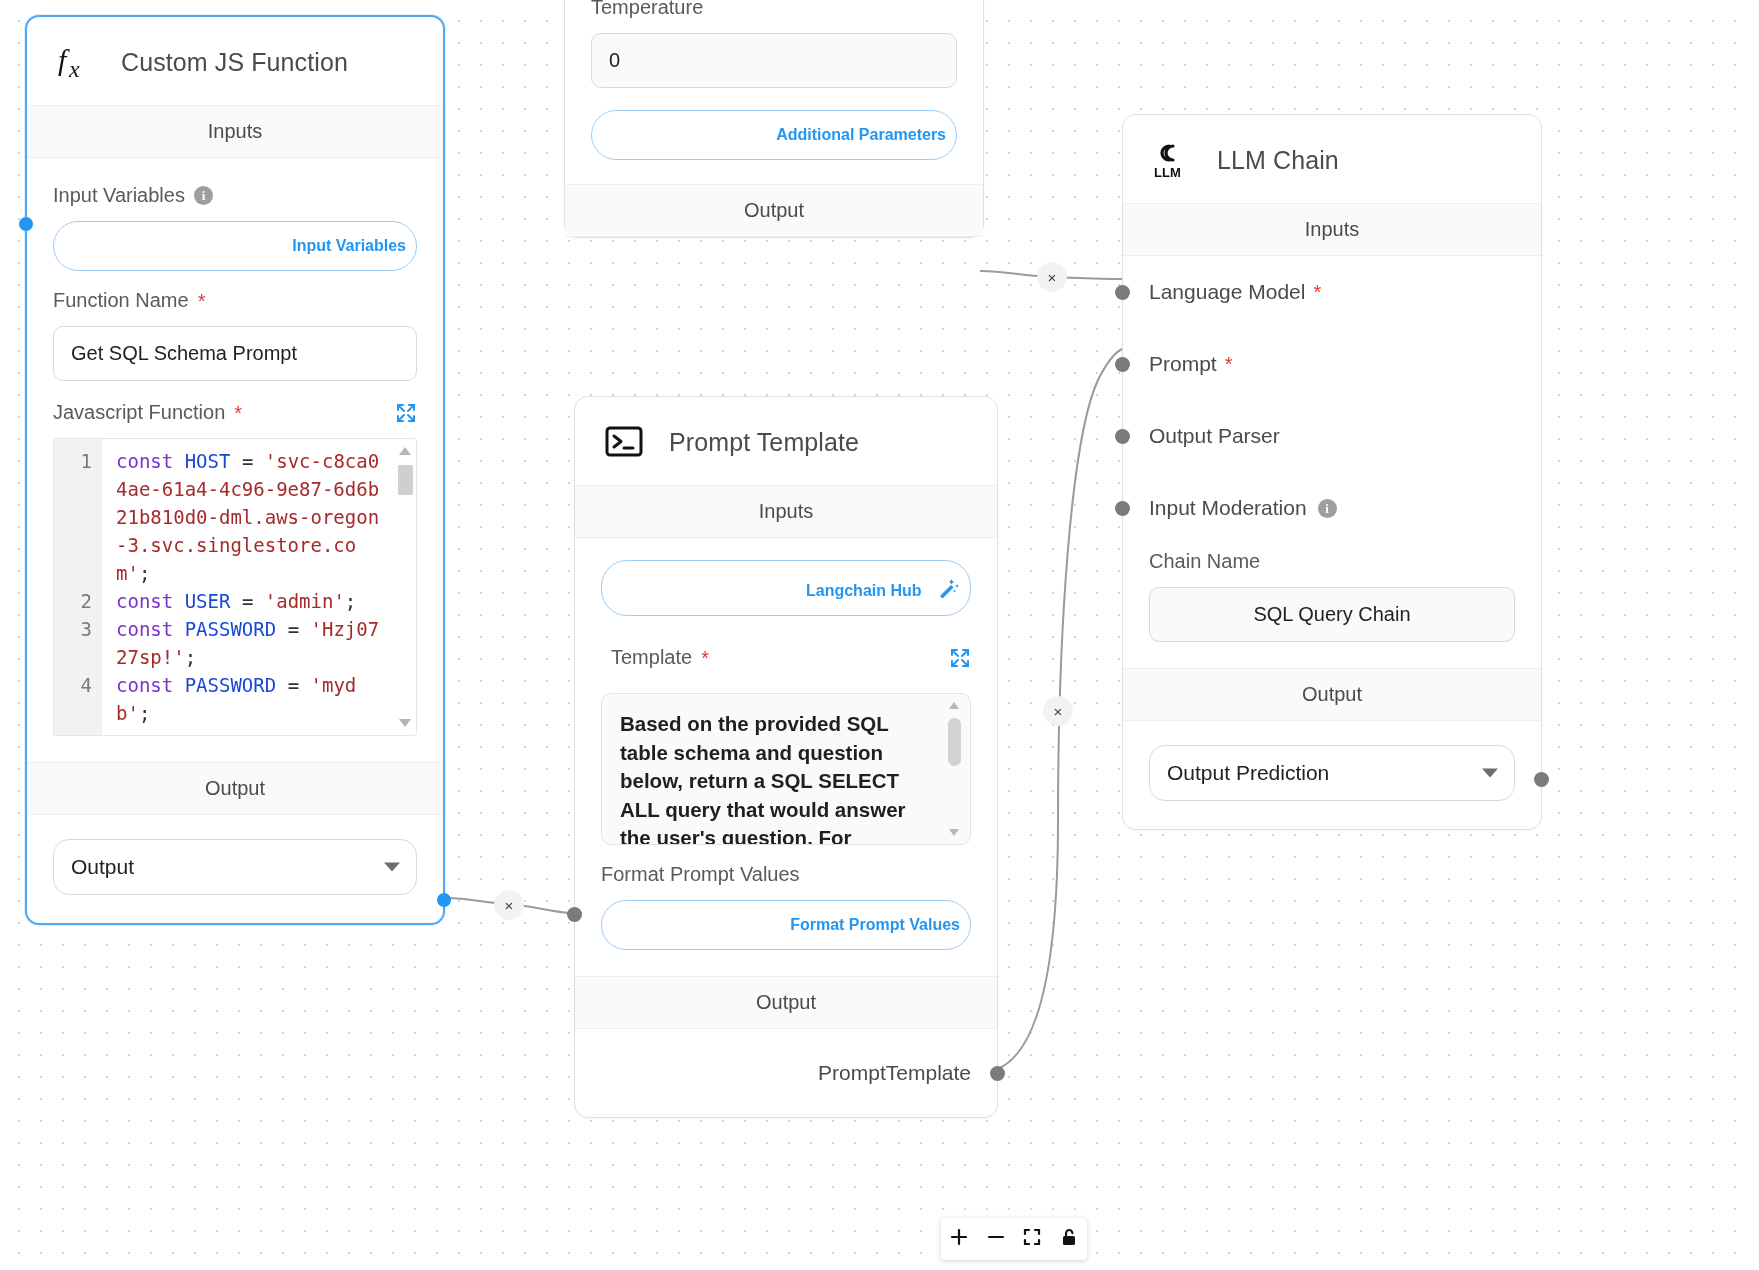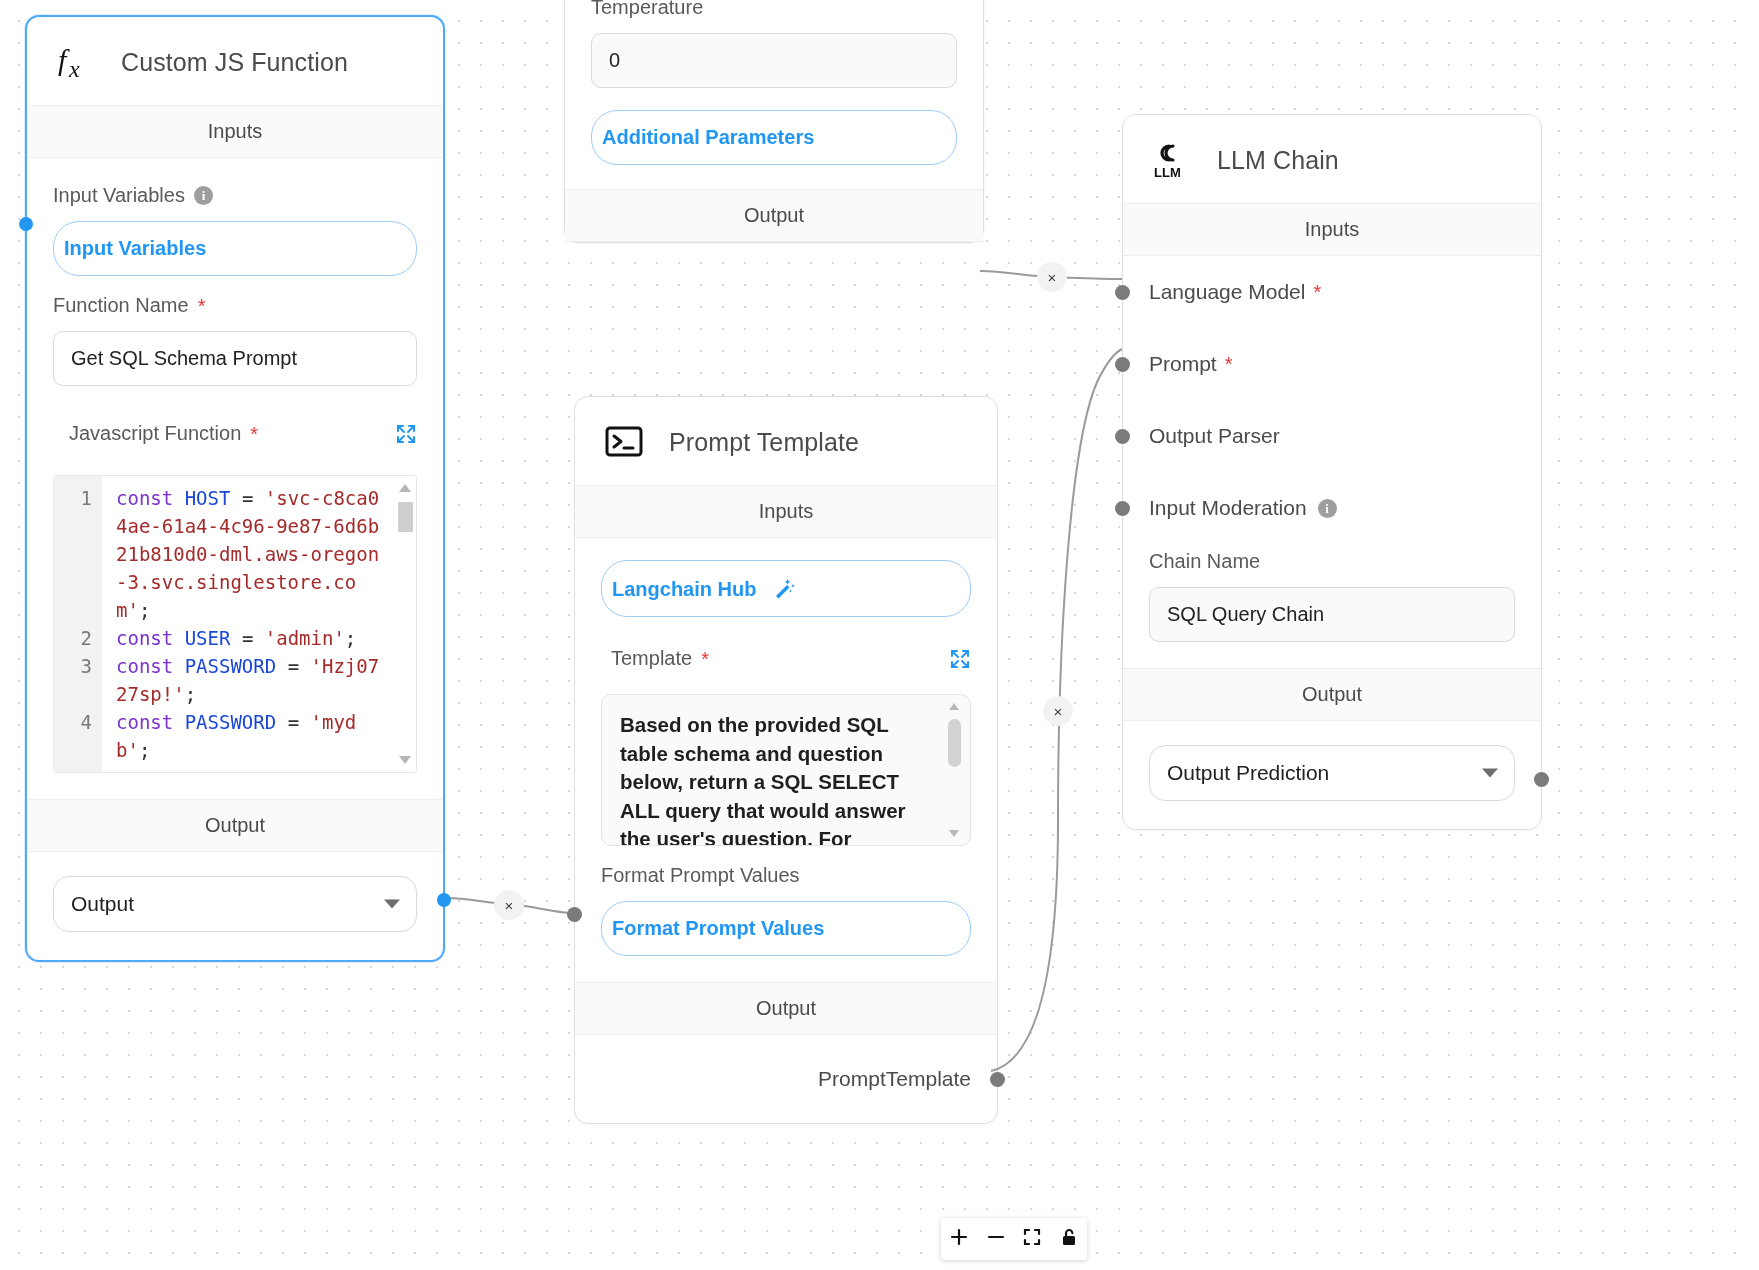--- a/index.html
+++ b/index.html
@@ -92,23 +92,23 @@
     line-height: 1;
   }
 
   .btn-outline {
     display: block;
     width: 100%;
     border: 1px solid #9ecdf7;
     border-radius: 26px;
     background: #ffffff;
     color: #2196f3;
-    font-size: 20px;
+    font-size: 16px;
     font-weight: 700;
-    text-align: left;
+    text-align: right;
     padding: 15px 10px;
     cursor: pointer;
     font-family: "Liberation Sans", sans-serif;
   }
   .btn-outline .wand { margin-left: 10px; }
 
   .text-input {
     width: 100%;
     border: 1px solid #d9d9d9;
     border-radius: 10px;
@@ -377,21 +377,21 @@
       </div>
       <button class="btn-outline">Input Variables</button>
 
       <div class="field-label">
         <span>Function Name</span>
         <span class="req">*</span>
       </div>
       <div class="text-input">Get SQL Schema Prompt</div>
 
       <div class="label-row">
-        <div class="field-label" style="margin:16px;">
+        <div class="field-label" style="margin:0;">
           <span>Javascript Function</span>
           <span class="req">*</span>
         </div>
         <span class="expand-icon">
           <svg width="22" height="22" viewBox="0 0 22 22" fill="none" stroke="#2196f3" stroke-width="2" stroke-linecap="round">
             <path d="M3 8 V3 H8"></path>
               <path d="M3 3 L9 9"></path>
             <path d="M19 14 V19 H14"></path>
               <path d="M19 19 L13 13"></path>
             <path d="M14 3 H19 V8"></path>
@@ -554,21 +554,21 @@
       <span class="port" style="left:-8px; top:50%; margin-top:-7px;"></span>
       <span>Output Parser</span>
     </div>
 
     <div class="io-row">
       <span class="port" style="left:-8px; top:50%; margin-top:-7px;"></span>
       <span>Input Moderation</span>
       <span class="info-dot">i</span>
     </div>
 
-    <div class="node-body" style="padding:2px 26px 26px 26px;">
+    <div class="node-body" style="padding:2px 26px 26px 26px;text-align:center;">
       <div class="field-label first">
         <span>Chain Name</span>
       </div>
       <div class="text-input grey">SQL Query Chain</div>
     </div>
 
     <div class="section-bar">Output</div>
 
     <div class="node-body" style="padding:24px 26px 28px 26px;">
       <div class="select-box">

